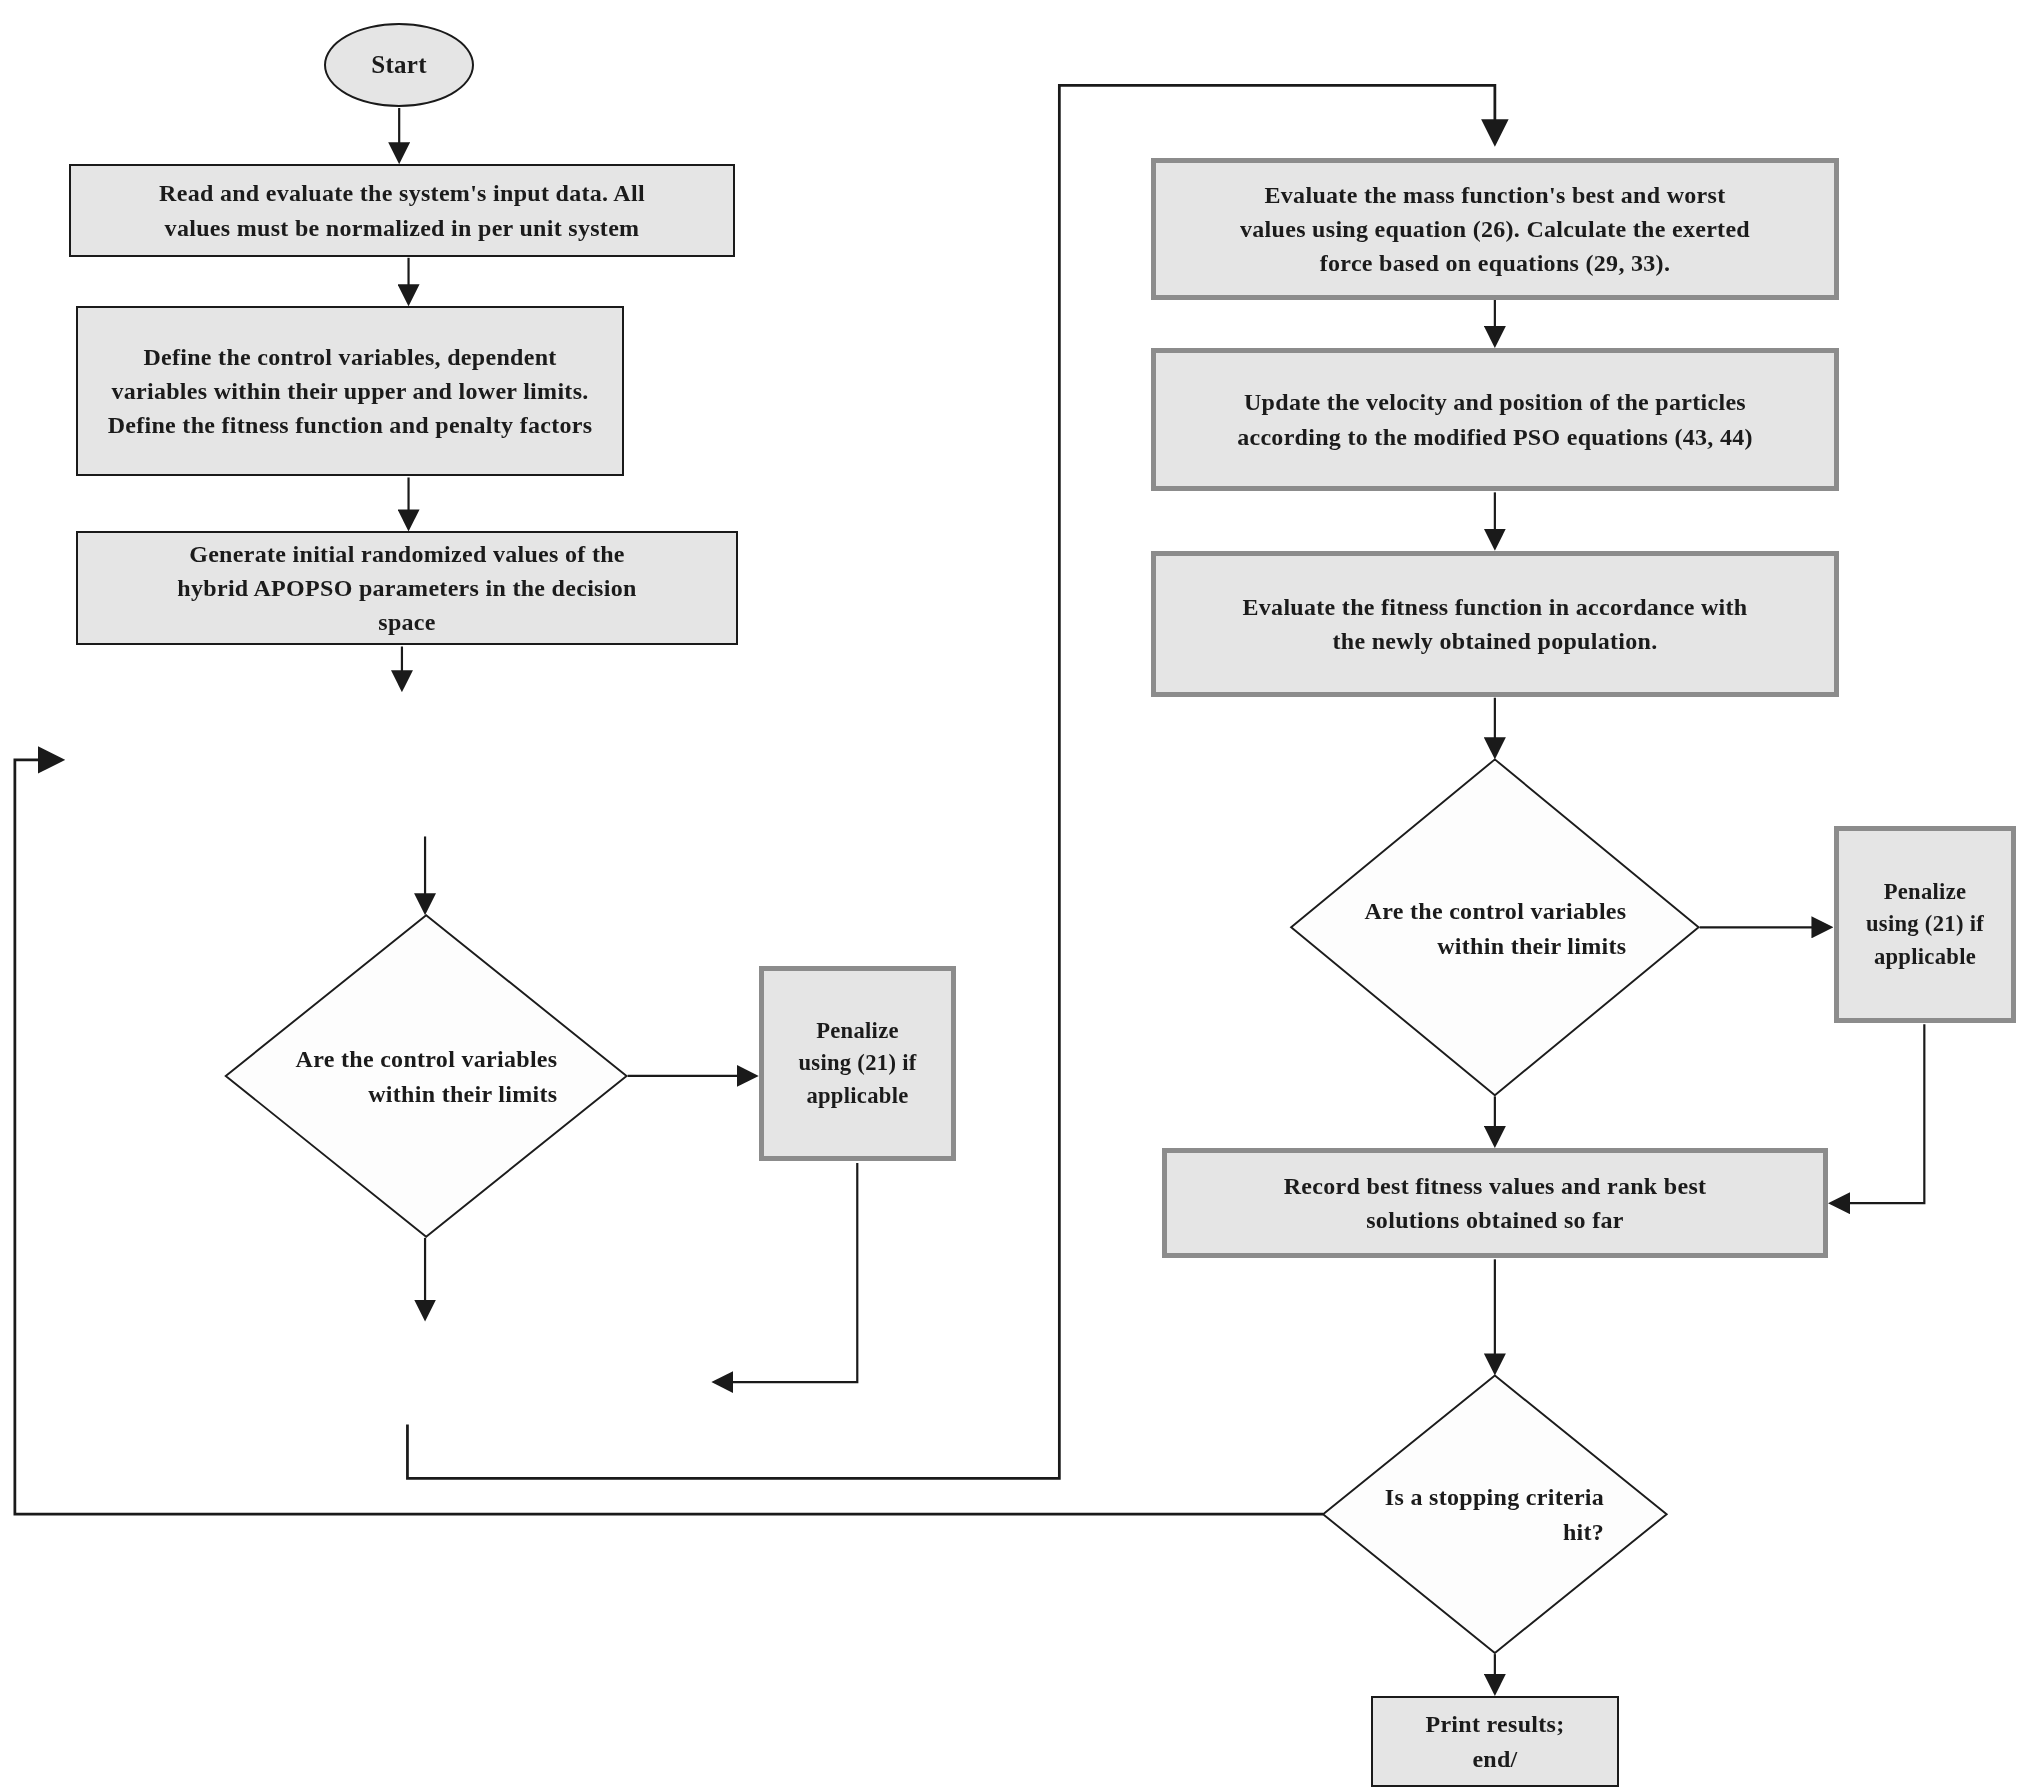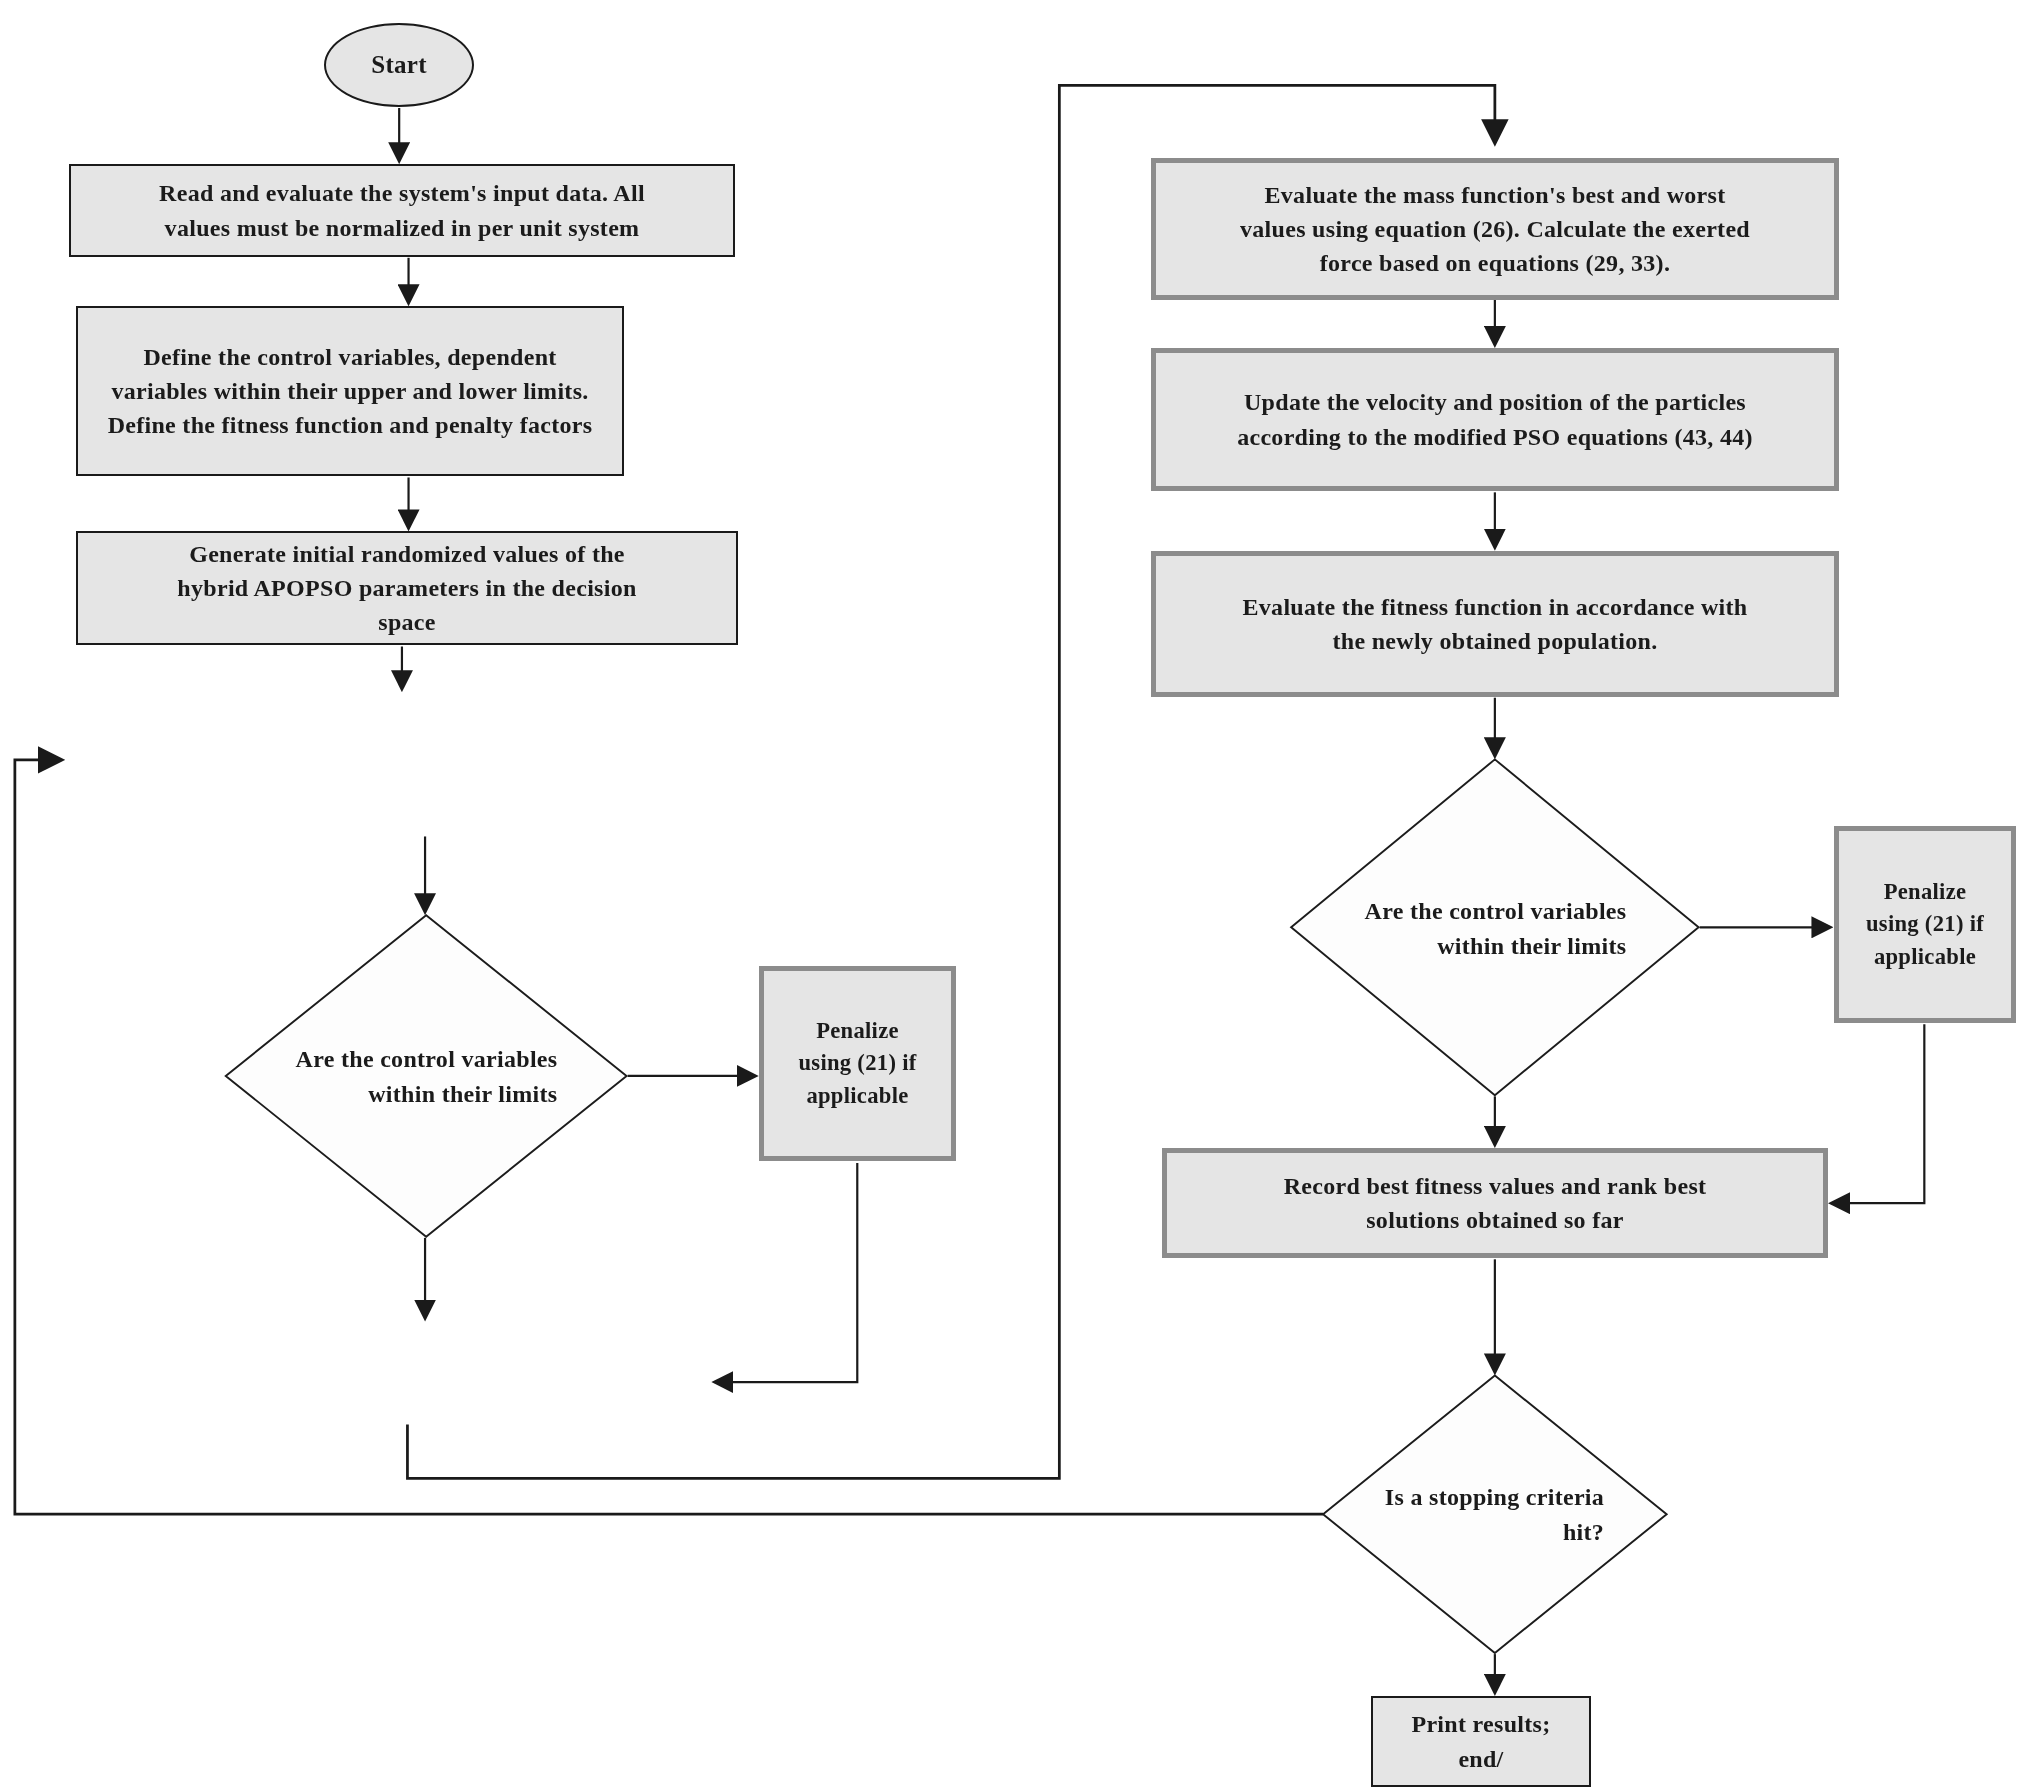--- a/index.html
+++ b/index.html
@@ -109,17 +109,17 @@
   <div class="node box-gray small" style="left:1834px; top:826px; width:182px; height:197px;">Penalize
 using (21) if
 applicable</div>
 
   <div class="node box-gray" style="left:1162px; top:1148px; width:666px; height:110px;">Record best fitness values and rank best
 solutions obtained so far</div>
 
   <div class="dlabel" style="left:1357px; top:1454px; width:275px; height:121px;">Is a stopping criteria
 hit?</div>
 
-  <div class="node box-dark2" style="left:1371px; top:1696px; width:220px; height:91px;">Print results;
+  <div class="node box-dark2" style="left:1371px; top:1696px; width:248px; height:91px;">Print results;
 end/</div>
 
 </div>
 
 
 </body></html>

